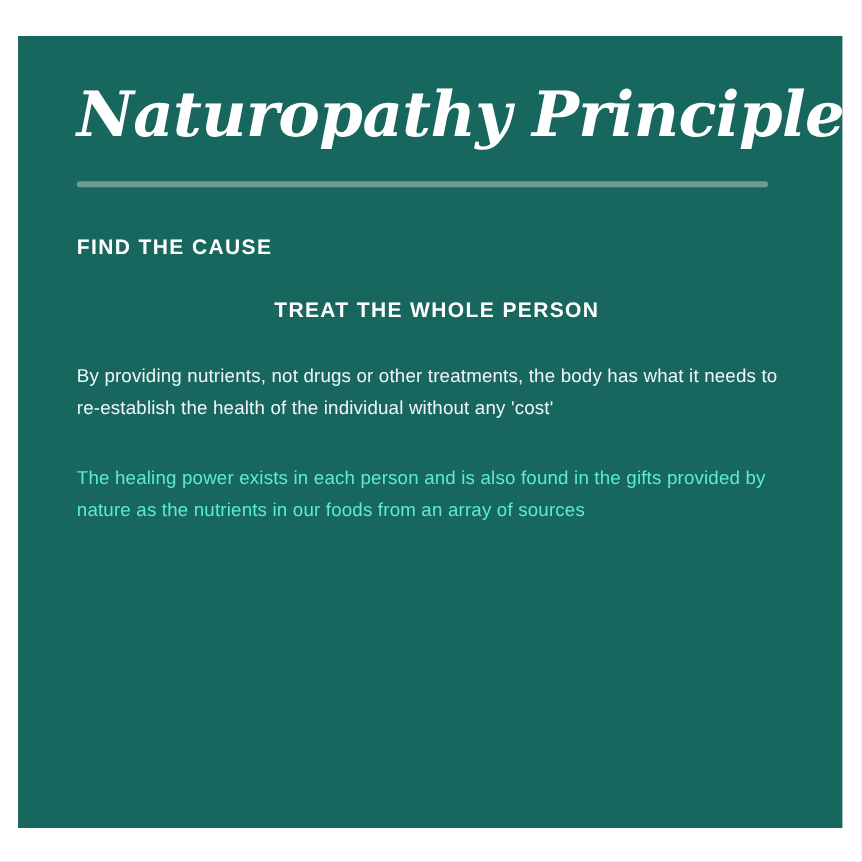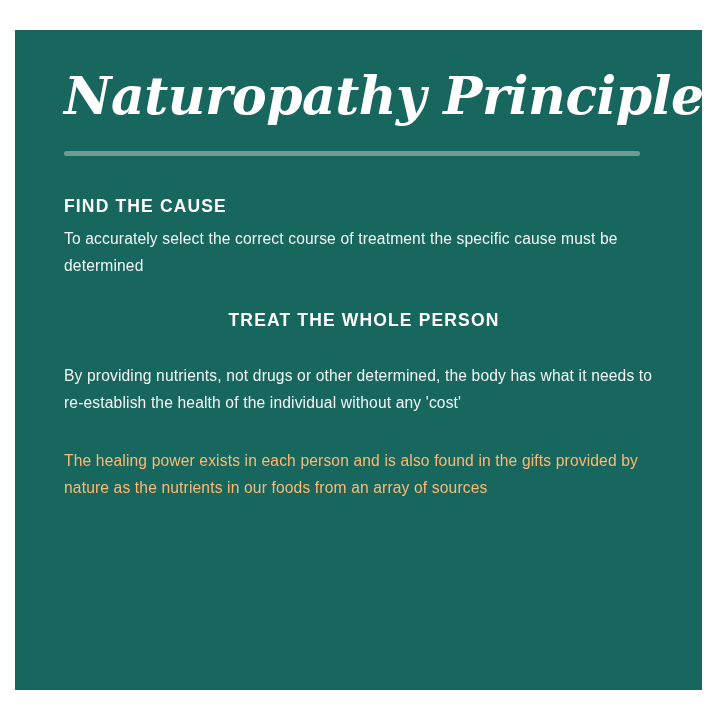--- a/index.html
+++ b/index.html
@@ -108,30 +108,29 @@
   <div class="panel" style="background: rgb(23, 103, 95);">
 
     <h1 class="title" style="color: rgb(255, 255, 255);">Naturopathy Principles</h1>
 
     <div class="divider" style="background: rgb(110, 156, 148);"></div>
 
     <div class="principles">
 
       <section class="principle">
         <h2 class="principle-heading" style="color: rgb(255, 255, 255);">FIND THE CAUSE</h2>
-        <p class="principle-body" style="color: rgb(242, 246, 245);">To accurately select the correct course of treatment the specific cause must be determined</p>
       </section>
 
       <section class="principle">
         <h2 class="principle-heading" style="color: rgb(255, 255, 255); text-align: center;">TREAT THE WHOLE PERSON</h2>
       </section>
 
       <section class="principle">
-        <p class="principle-body" style="color: rgb(242, 246, 245);">By providing nutrients, not drugs or other determined, the body has what it needs to re-establish the health of the individual without any 'cost'</p>
+        <p class="principle-body" style="color: rgb(242, 246, 245);">By providing nutrients, not drugs or other treatments, the body has what it needs to re-establish the health of the individual without any 'cost'</p>
       </section>
 
       <section class="principle">
-        <p class="principle-body" style="color: #fdba74;">The healing power exists in each person and is also found in the gifts provided by nature as the nutrients in our foods from an array of sources</p>
+        <p class="principle-body" style="color: #5eead4;">The healing power exists in each person and is also found in the gifts provided by nature as the nutrients in our foods from an array of sources</p>
       </section>
 
     </div>
   </div>
 </div>
 
 </body></html>

